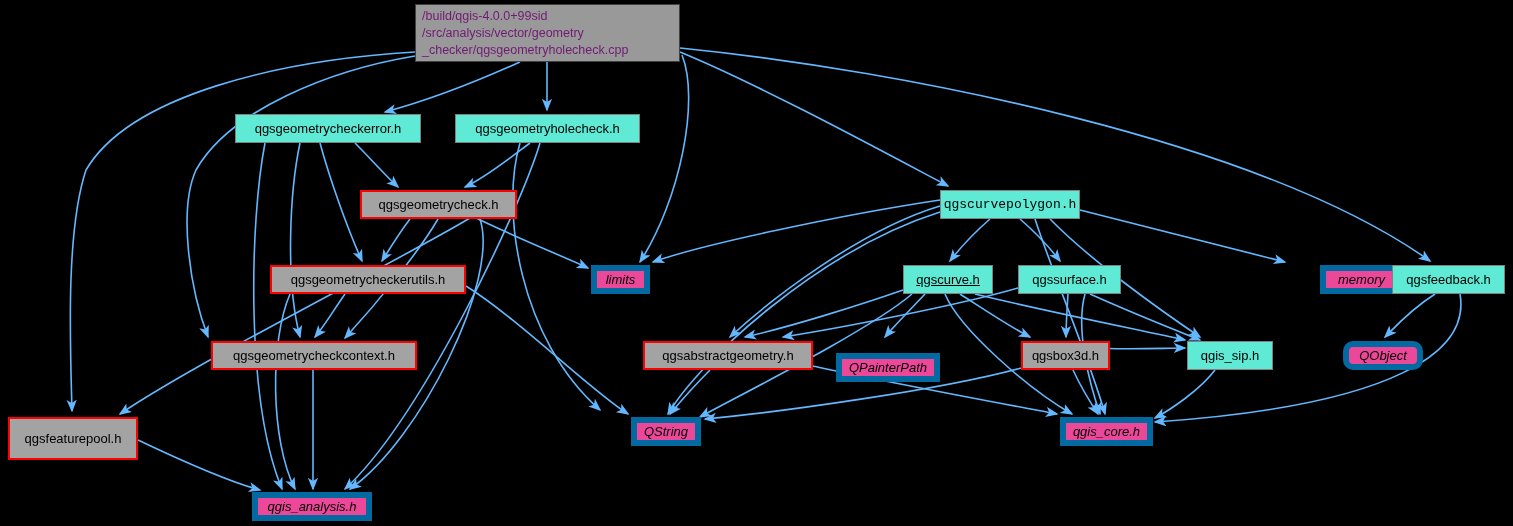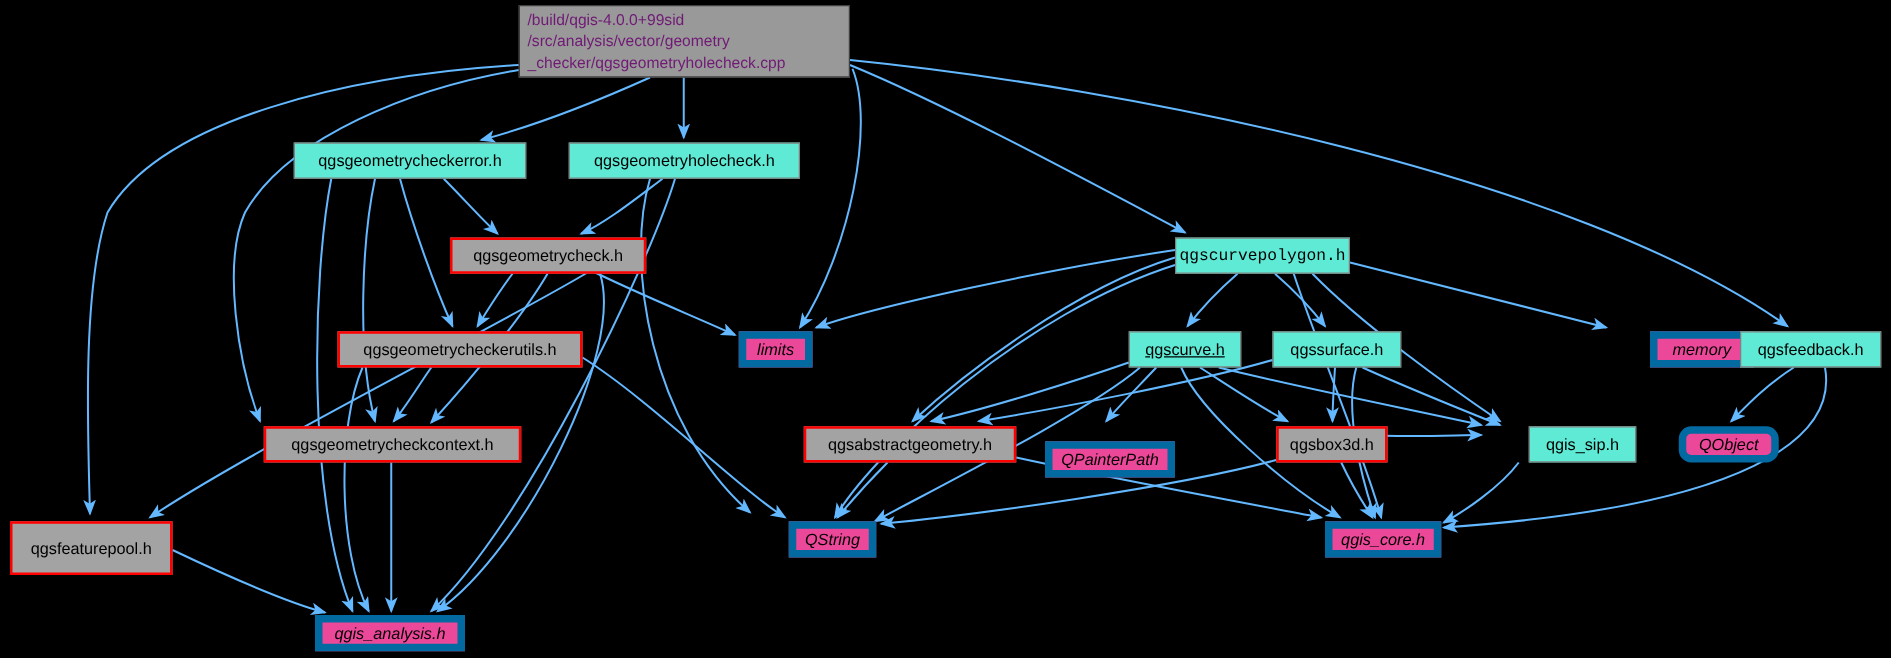--- a/index.html
+++ b/index.html
@@ -140,18 +140,18 @@
       <div class="node n-grey" style="left: 252px; top: 492px; width: 120px; height: 29px;">qgis_analysis.h</div>
       <div class="node n-grey" style="left: 591px; top: 265px; width: 59px; height: 29px;">limits</div>
       <div class="node n-white" style="left: 940px; top: 190px; width: 140px; height: 29px; font-family: Liberation Mono, monospace;">qgscurvepolygon.h</div>
       <div class="node n-white" style="left: 903px; top: 265px; width: 90px; height: 29px; text-decoration: underline;">qgscurve.h</div>
       <div class="node n-white" style="left: 1018px; top: 265px; width: 103px; height: 29px;">qgssurface.h</div>
       <div class="node n-grey" style="left: 1288px; top: 265px; width: 83px; height: 29px; margin-left: 32px;">memory</div>
       <div class="node n-white" style="left: 1392px; top: 265px; width: 113px; height: 29px;">qgsfeedback.h</div>
       <div class="node n-red" style="left: 643px; top: 341px; width: 170px; height: 29px;">qgsabstractgeometry.h</div>
       <div class="node n-grey" style="left: 836px; top: 353px; width: 104px; height: 29px;">QPainterPath</div>
       <div class="node n-red" style="left: 1021px; top: 341px; width: 89px; height: 29px;">qgsbox3d.h</div>
-      <div class="node n-white" style="left: 1223px; top: 341px; width: 86px; height: 29px;">qgis_sip.h</div>
+      <div class="node n-white" style="left: 1187px; top: 341px; width: 86px; height: 29px;">qgis_sip.h</div>
       <div class="node n-grey" style="left: 1343px; top: 341px; width: 80px; height: 29px; border-radius: 10px;">QObject</div>
       <div class="node n-grey" style="left: 631px; top: 417px; width: 70px; height: 29px;">QString</div>
       <div class="node n-grey" style="left: 1060px; top: 417px; width: 93px; height: 29px;">qgis_core.h</div>
     </div>
 </div>
 
 </body></html>

